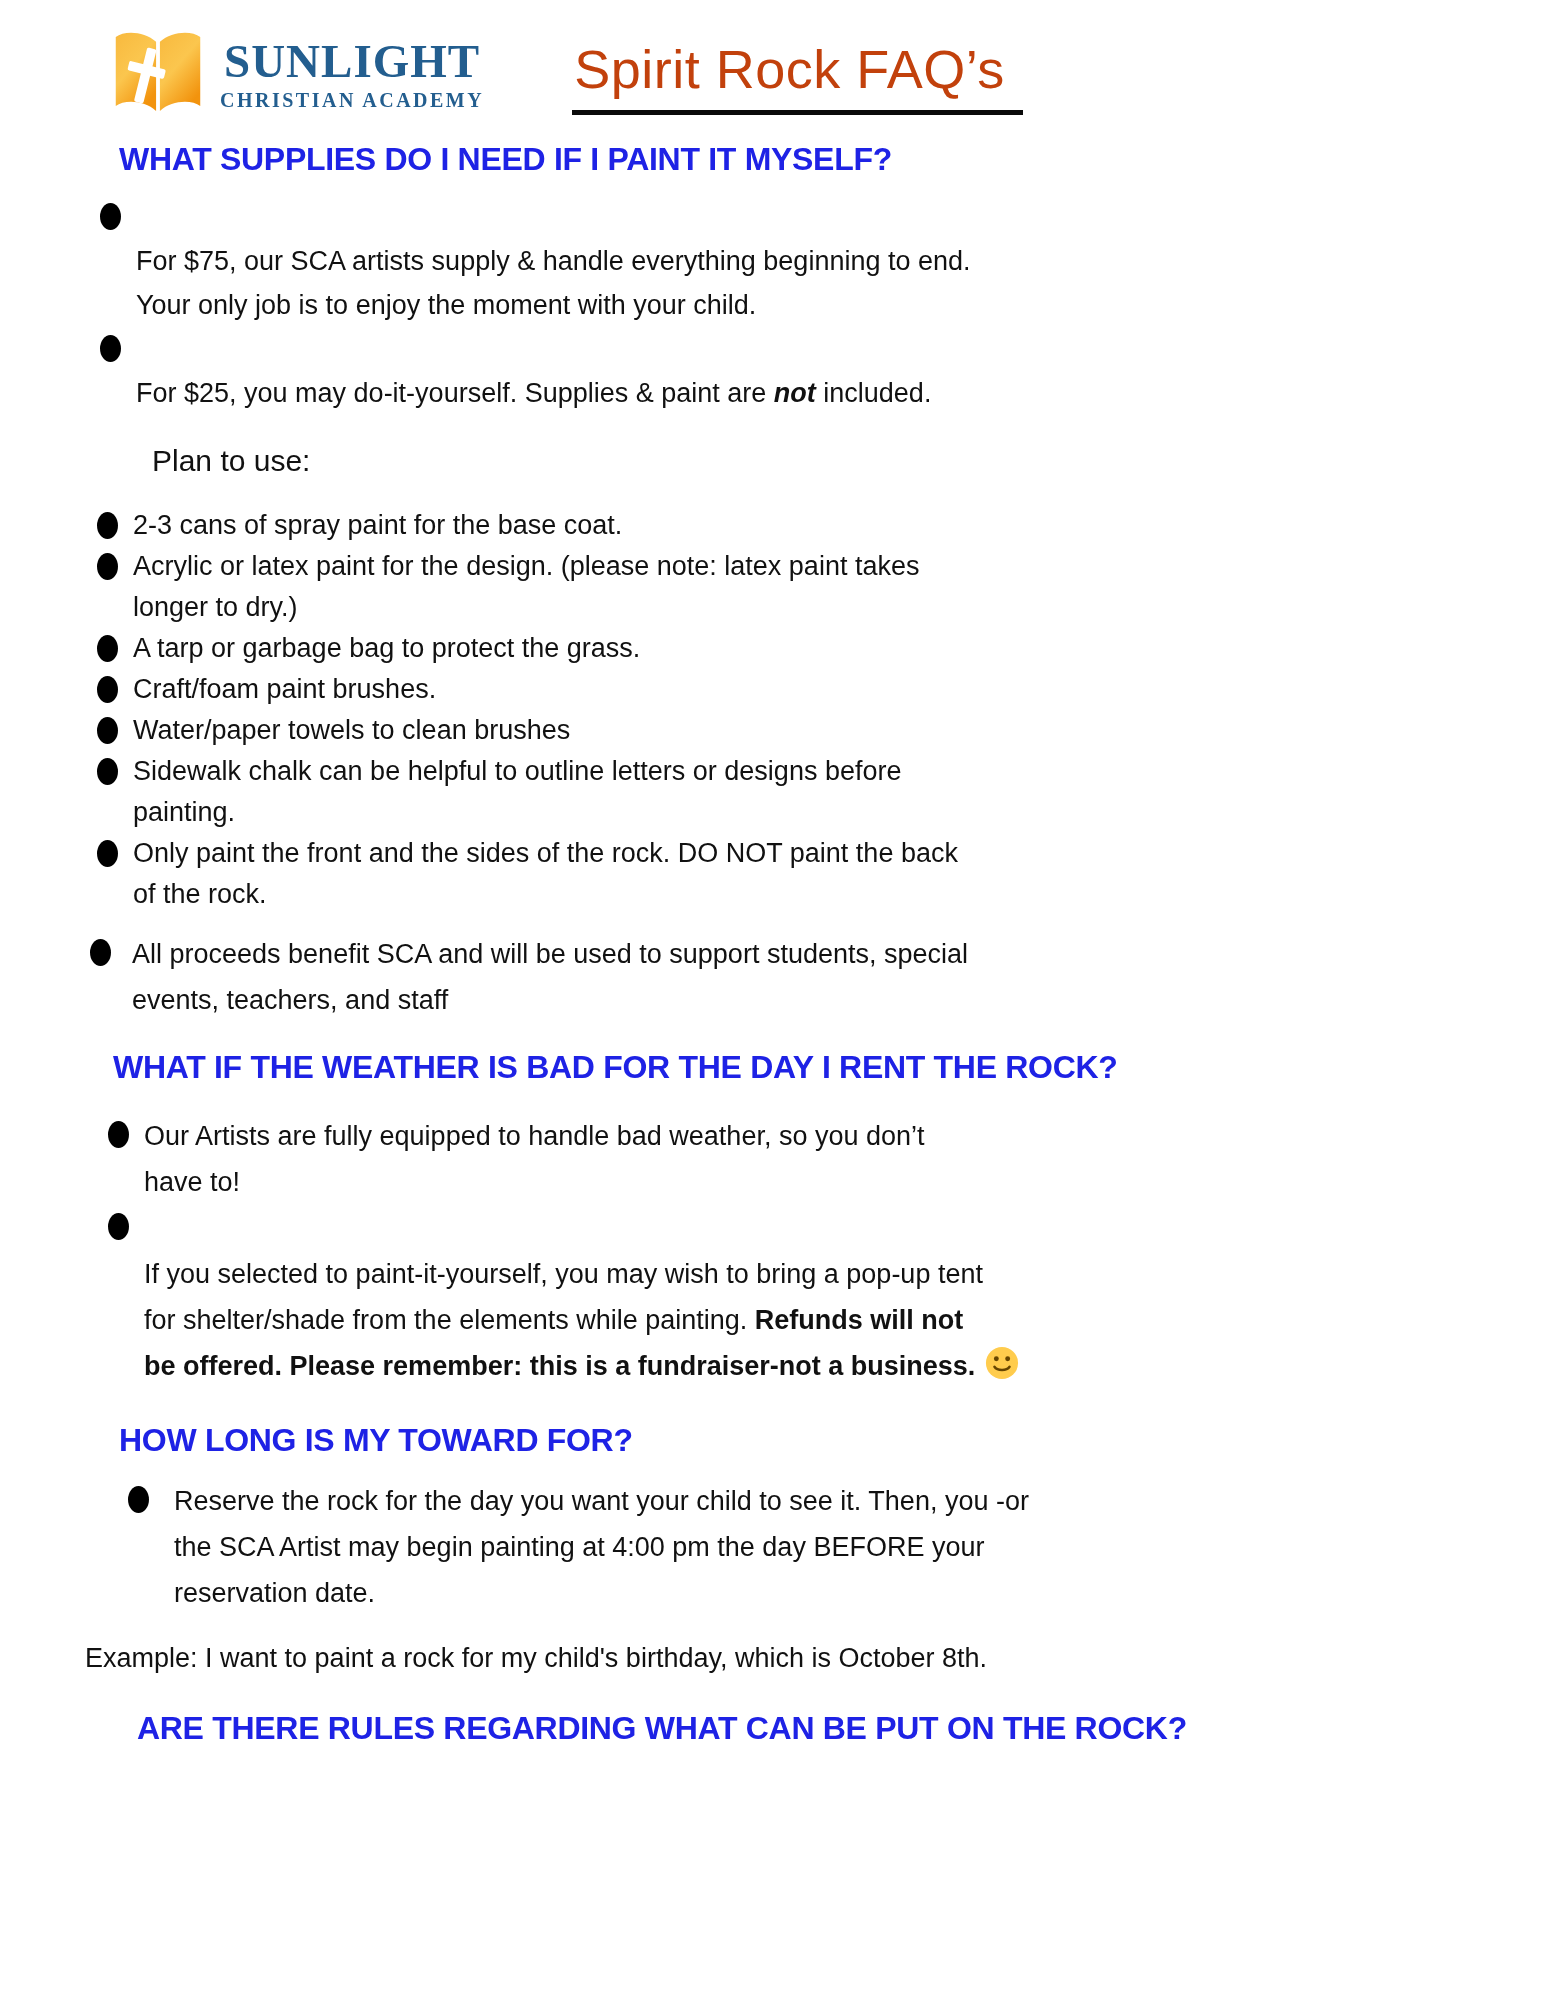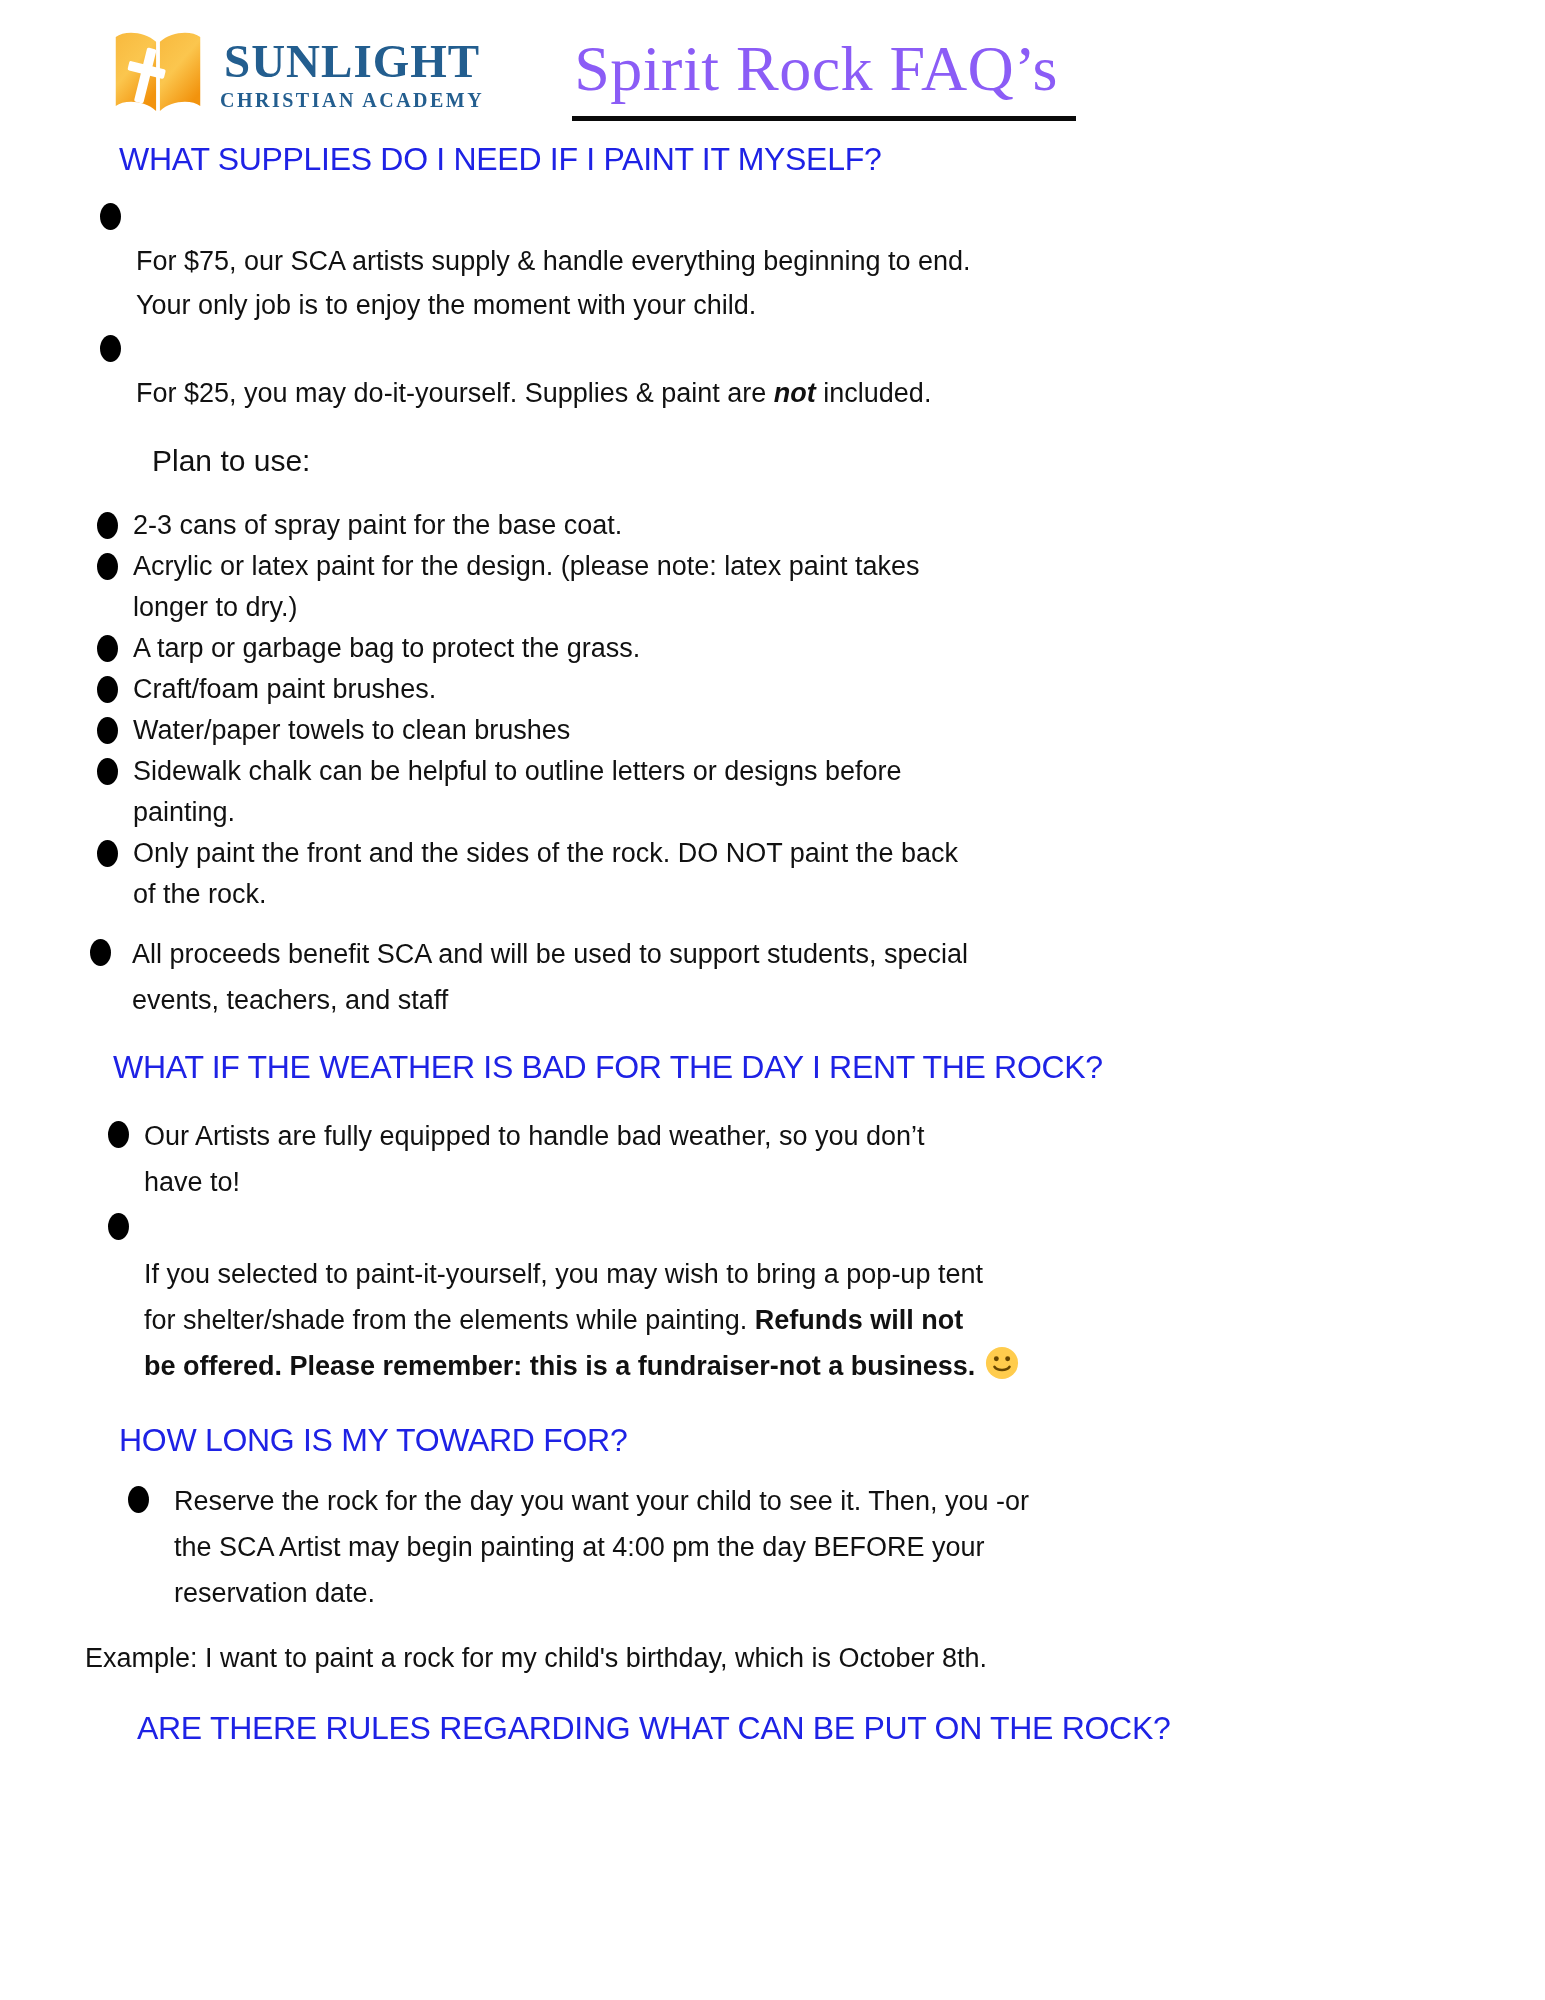--- a/index.html
+++ b/index.html
@@ -17,29 +17,28 @@
   .logo-name{
     font-family:"Liberation Serif", serif;font-weight:bold;
     font-size:47px;letter-spacing:1px;color:#235E8F;line-height:1;
   }
   .logo-sub{
     font-family:"Liberation Serif", serif;font-weight:bold;
     font-size:20px;letter-spacing:2.5px;color:#235E8F;margin-top:4px;
   }
   .doc-title{
     margin-left:88px;margin-top:4px;
-    font-size:64px;font-weight:500;color:#8b5cf6;
+    font-size:54px;font-weight:500;color:#c2410c;
     border-bottom:5px solid #0a0a0a;padding:0 18px 10px 2px;
     letter-spacing:0.5px;
-    font-family:Liberation Serif, serif;
   }
 
   
   .h{
-    font-weight:normal;font-size:32px;line-height:40px;
+    font-weight:bold;font-size:32px;line-height:40px;
     color:#1E22E5;letter-spacing:-0.3px;
   }
   .h1x{margin:18px 0 0 22px;}
   .h2x{margin:30px 0 0 0;}
   .h3x{margin:24px 0 0 16px;}
   .h4x{margin:26px 0 0 22px;}
   .h5x{margin:30px 0 0 40px;}
 
   
   .txt{font-size:27px;}

